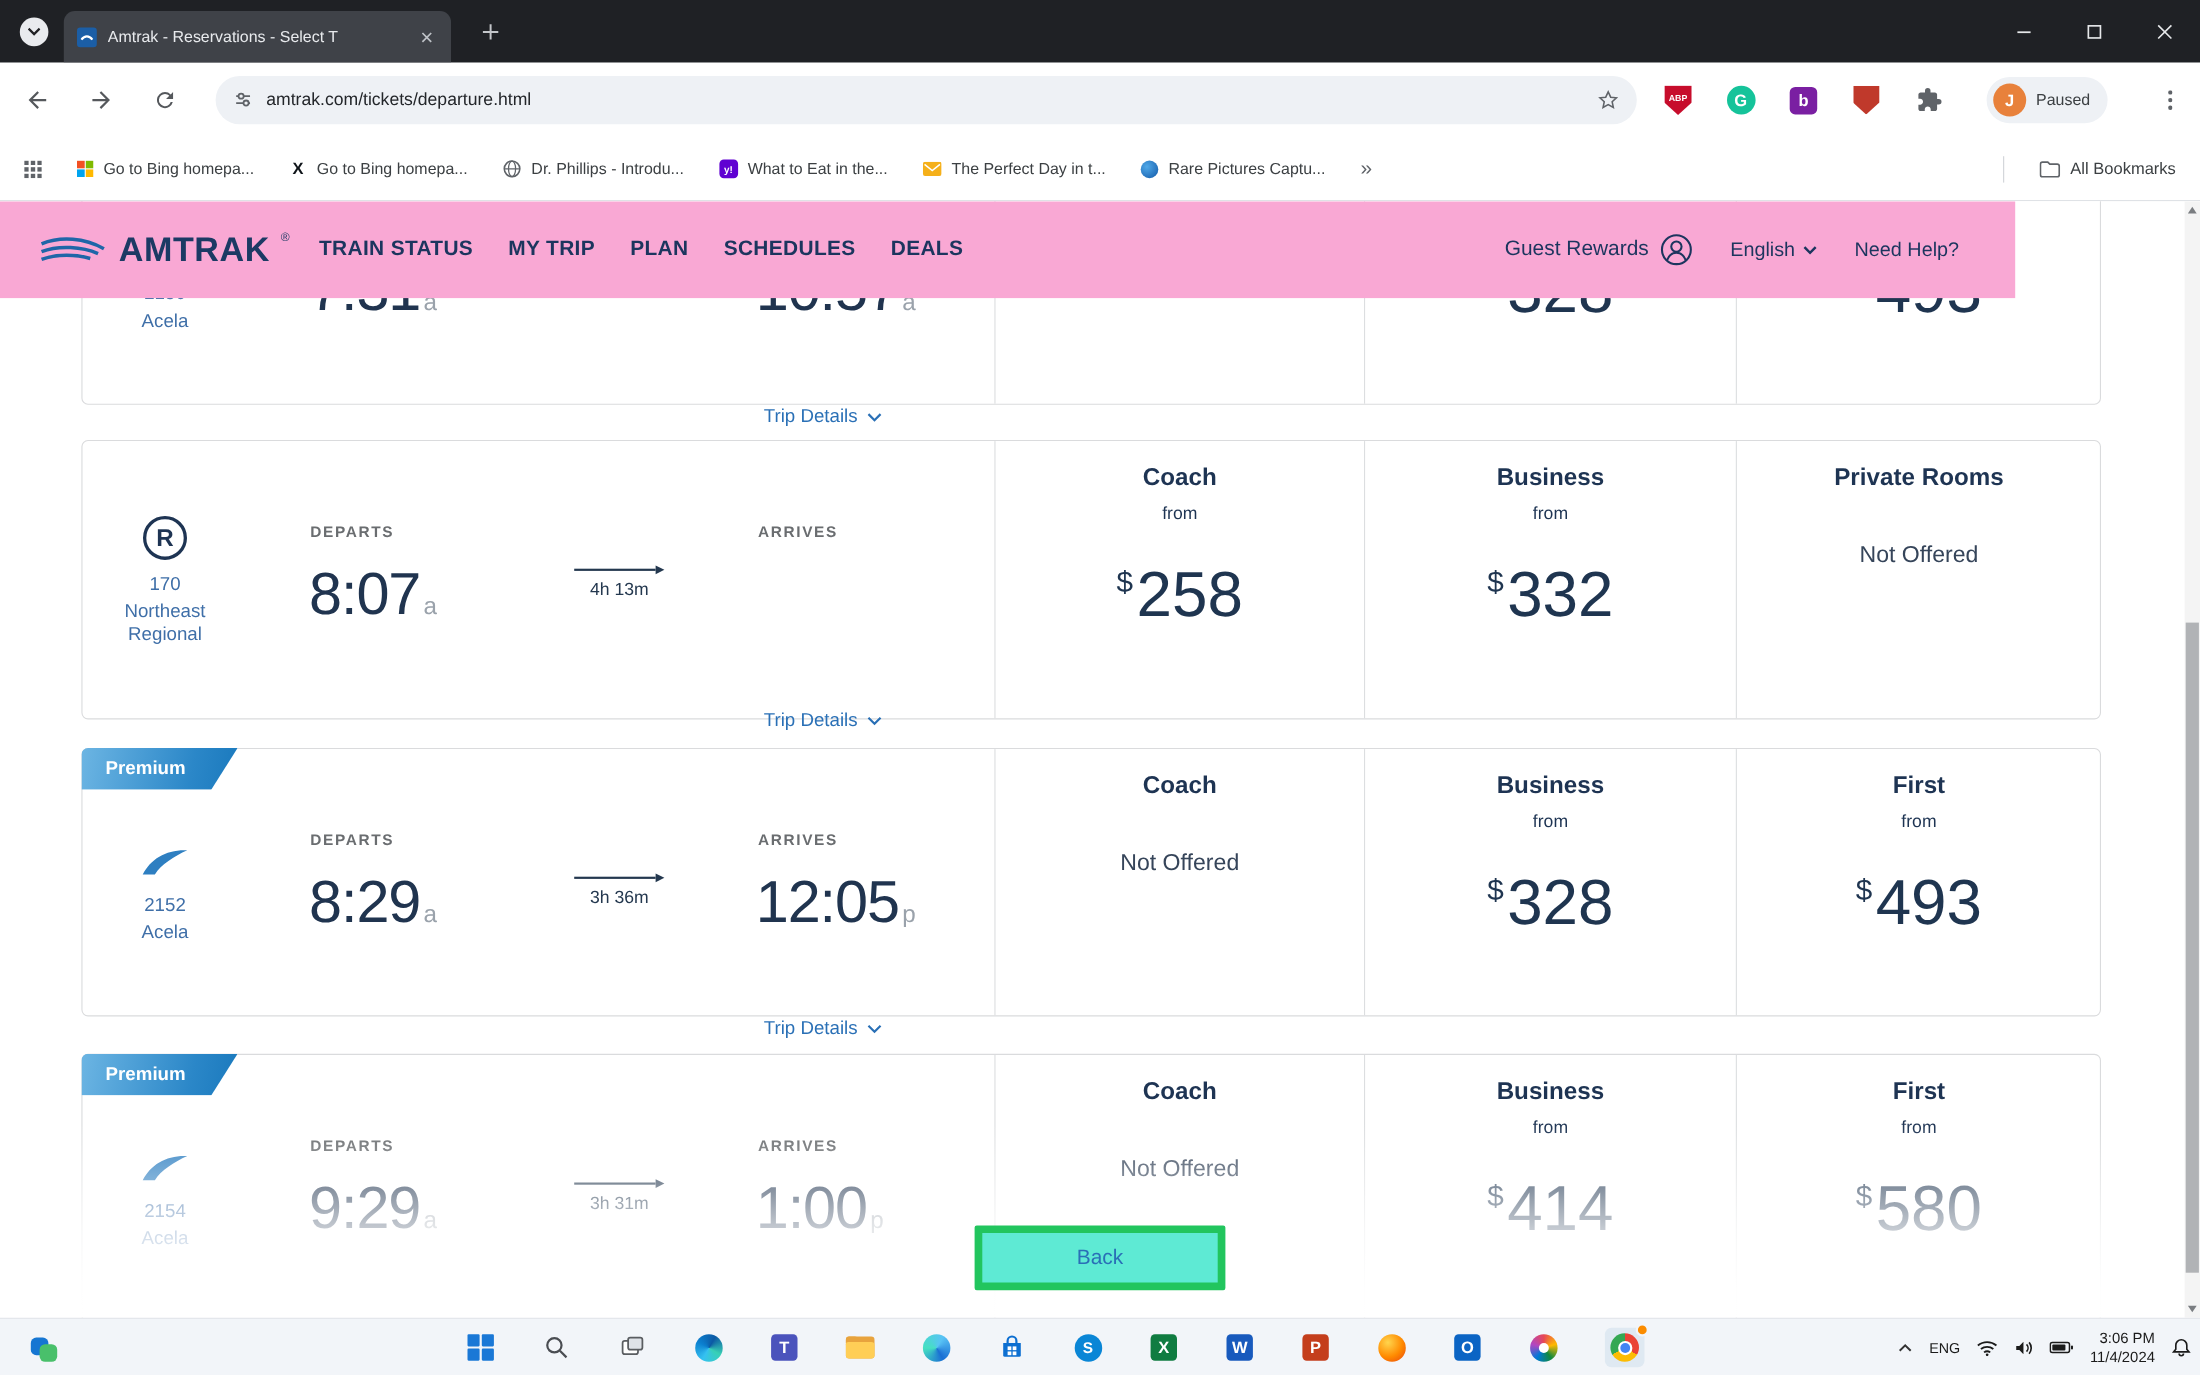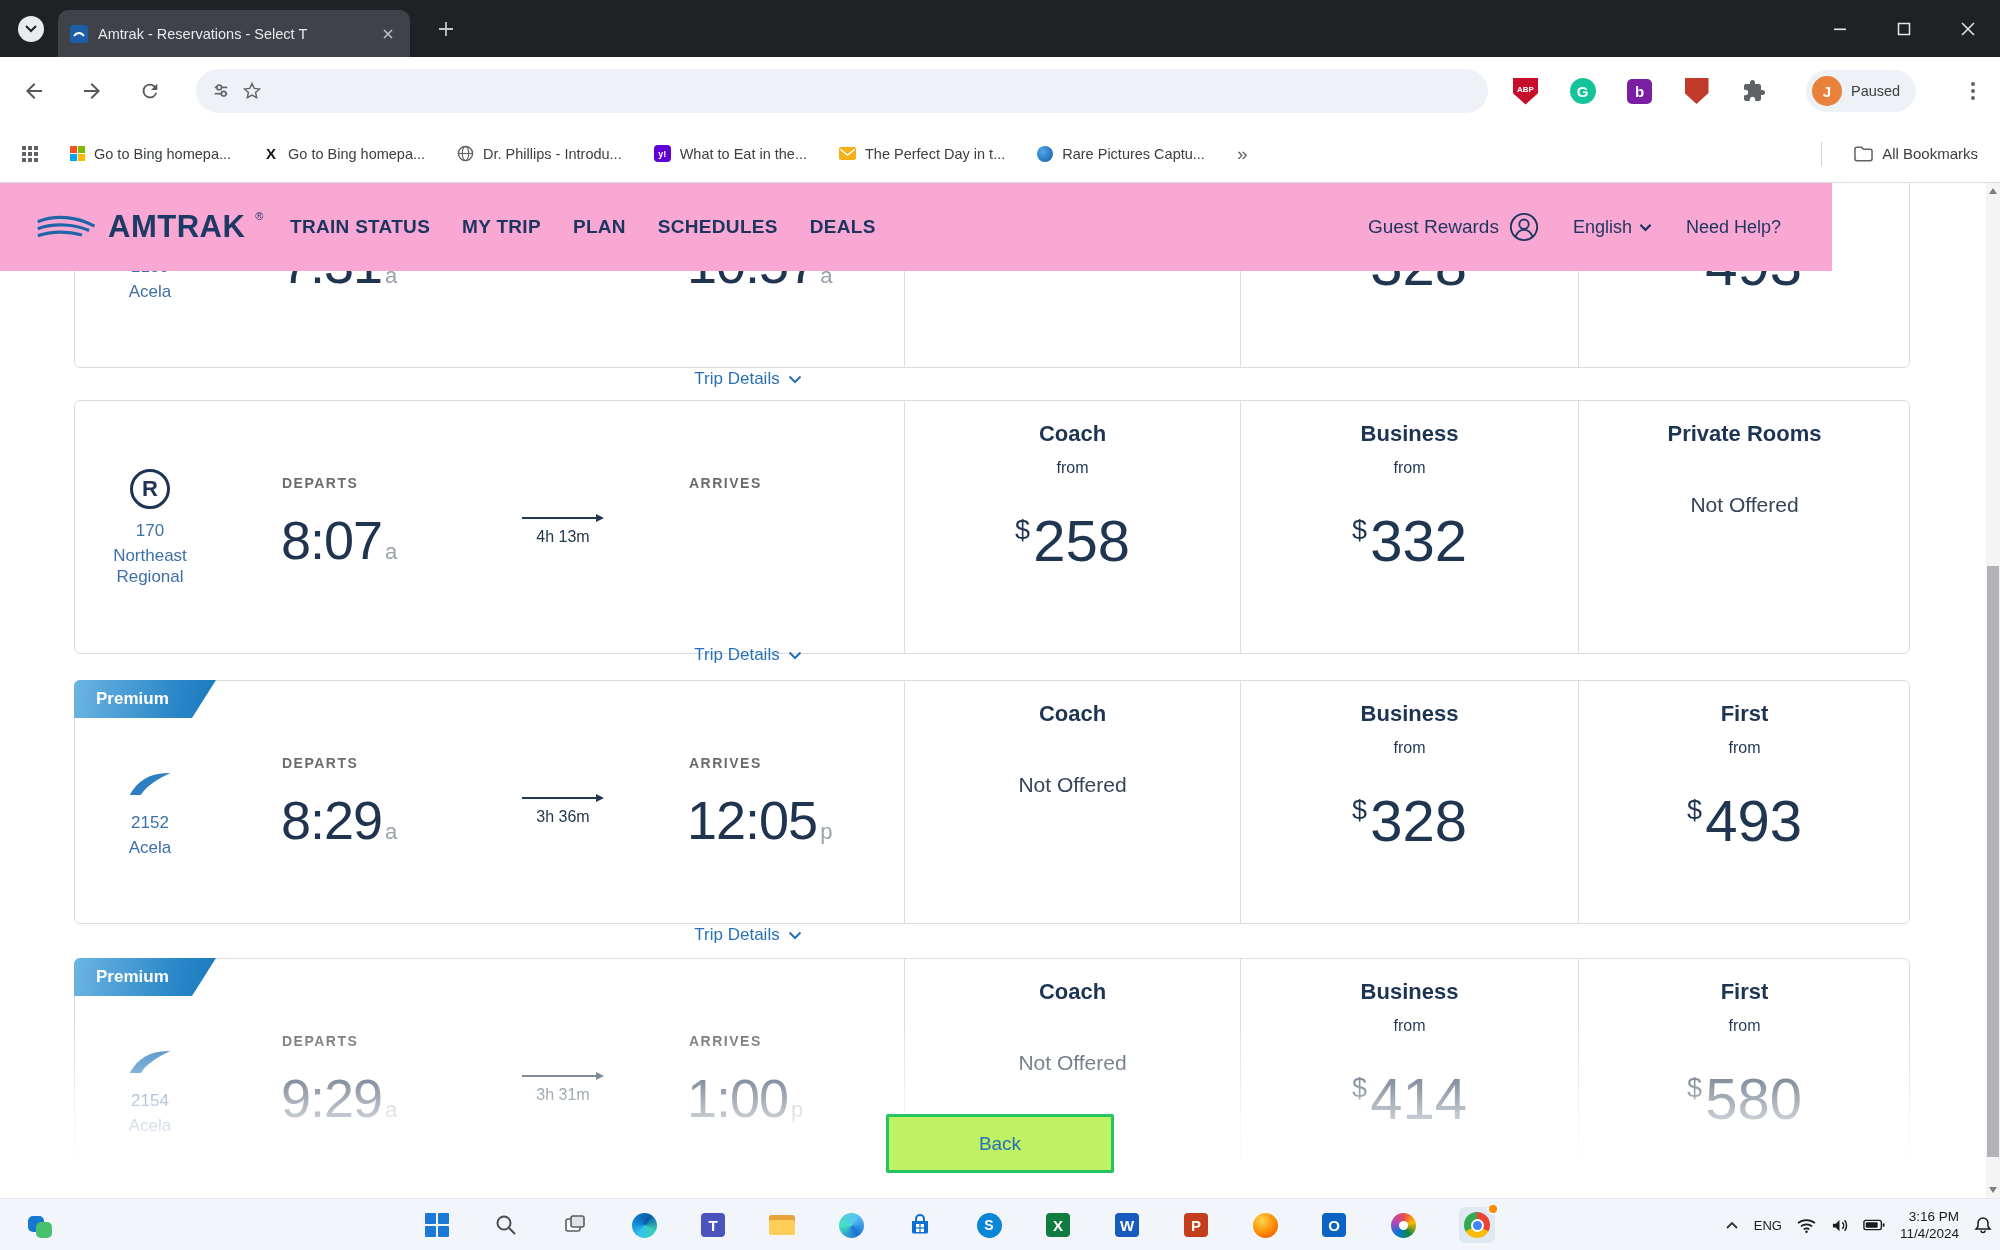--- a/index.html
+++ b/index.html
@@ -80,21 +80,21 @@
   .fcol{position:absolute;top:0;bottom:0;border-left:1px solid #dcdee0;text-align:center;}
   .f1{left:829px;width:336px;} .f2{left:1165px;width:338px;} .f3{left:1503px;width:332px;}
   .fclass{position:absolute;top:20px;width:100%;font-size:22px;font-weight:700;color:#1e3453;}
   .ffrom{position:absolute;top:58px;width:100%;font-size:16px;color:#1e3453;}
   .fprice{position:absolute;top:110px;width:100%;font-size:58px;line-height:60px;color:#1f3550;}
   .cur{font-size:27px;position:relative;top:-22px;margin-right:3px;}
   .fnot{position:absolute;top:92px;width:100%;font-size:21px;color:#36455a;}
 
   .fadeout{position:absolute;left:0;top:838px;width:1986px;height:177px;z-index:3;background:linear-gradient(to bottom,rgba(255,255,255,0) 0%,rgba(255,255,255,.75) 55%,rgba(255,255,255,.97) 85%,#fff 100%);}
   .actionbar{position:absolute;left:0;top:931px;width:2000px;display:flex;justify-content:center;gap:16px;z-index:4;}
-  .btn-back{width:228px;height:59px;background:#bef264;border:3px solid #22c55e;color:#2a6fb7;font-size:19px;border-radius:2px;display:flex;align-items:center;justify-content:center;cursor:pointer;}
+  .btn-back{width:228px;height:59px;background:#5eead4;border:7px solid #22c55e;color:#2a6fb7;font-size:19px;border-radius:2px;display:flex;align-items:center;justify-content:center;cursor:pointer;}
   .btn-continue{width:229px;height:59px;background:#7f8184;border:none;color:#fff;font-weight:700;font-size:17px;letter-spacing:1.8px;border-radius:2px;display:flex;align-items:center;justify-content:center;cursor:pointer;}
 
   .pagescroll{position:absolute;right:0;top:0;width:14px;height:100%;background:#f4f4f4;z-index:6;}
   .sb-btn{position:absolute;left:0;width:14px;height:16px;display:flex;align-items:center;justify-content:center;}
   .sb-up{top:0;} .sb-down{bottom:0;}
   .tri-up{border-left:4px solid transparent;border-right:4px solid transparent;border-bottom:6px solid #7a7d81;}
   .tri-down{border-left:4px solid transparent;border-right:4px solid transparent;border-top:6px solid #7a7d81;}
   .sb-thumb{position:absolute;left:1px;top:383px;width:12px;height:591px;background:#b1b3b6;}
 
   
@@ -188,20 +188,21 @@
         <path d="M17.65 6.35A7.96 7.96 0 0 0 12 4a8 8 0 1 0 7.73 10h-2.08A6 6 0 1 1 12 6c1.66 0 3.14.69 4.22 1.78L13 11h7V4l-2.35 2.35z" fill="#55585c"></path>
       </svg>
   </div>
   <div class="urlpill">
     <svg width="18" height="18" viewBox="0 0 20 20">
         <line x1="3" y1="6" x2="17" y2="6" stroke="#5f6368" stroke-width="1.8"></line>
         <circle cx="8" cy="6" r="2.6" fill="#eef1f5" stroke="#5f6368" stroke-width="1.8"></circle>
         <line x1="3" y1="13" x2="17" y2="13" stroke="#5f6368" stroke-width="1.8"></line>
         <circle cx="13" cy="13" r="2.6" fill="#eef1f5" stroke="#5f6368" stroke-width="1.8"></circle>
       </svg>
+    <span class="urltext">amtrak.com/tickets/departure.html</span>
     <svg width="20" height="20" viewBox="0 0 24 24">
         <path d="M12 3l2.7 5.8 6.3.7-4.7 4.3 1.3 6.2L12 17l-5.6 3 1.3-6.2L3 9.5l6.3-.7z" fill="none" stroke="#5f6368" stroke-width="1.7"></path>
       </svg>
   </div>
   <div class="exticons">
     <div class="extbox">
         <div class="abpshield">ABP</div>
       </div>
     <div class="extbox">
         <div class="gcircle">G</div>
@@ -594,21 +595,21 @@
       <path d="M2 6v4h3l4 4V2L5 6z" fill="#1b1b1b"></path>
       <path d="M12 4.5a5 5 0 0 1 0 7" fill="none" stroke="#1b1b1b" stroke-width="1.6"></path>
       <path d="M14.5 2.5a8.5 8.5 0 0 1 0 11" fill="none" stroke="#1b1b1b" stroke-width="1.6"></path>
     </svg>
     <svg width="22" height="12" viewBox="0 0 24 12">
       <rect x="1" y="1" width="19" height="10" rx="2" fill="none" stroke="#1b1b1b" stroke-width="1.5"></rect>
       <rect x="3" y="3" width="13" height="6" rx="1" fill="#1b1b1b"></rect>
       <rect x="21.5" y="4" width="2" height="4" rx="1" fill="#1b1b1b"></rect>
     </svg>
     <div class="clock">
-      <div>3:16 PM</div>
+      <div>3:06 PM</div>
       <div>11/4/2024</div>
     </div>
     <svg width="18" height="18" viewBox="0 0 18 18">
       <path d="M9 2a5 5 0 0 0-5 5v3.5L2 13h14l-2-2.5V7a5 5 0 0 0-5-5z" fill="none" stroke="#1b1b1b" stroke-width="1.5"></path>
       <path d="M7 14.5a2 2 0 0 0 4 0" fill="none" stroke="#1b1b1b" stroke-width="1.5"></path>
     </svg>
   </div>
 </div>
 
 </body></html>

